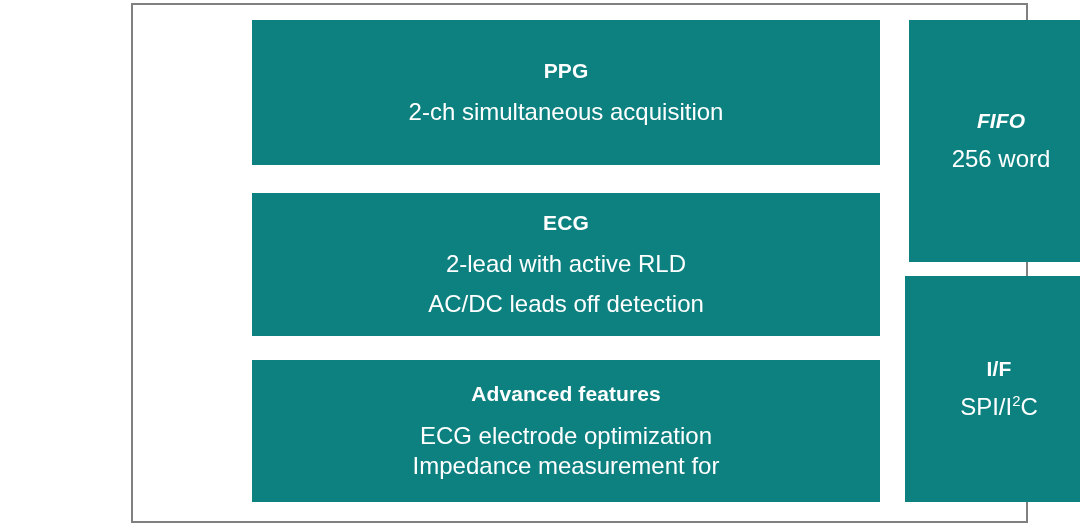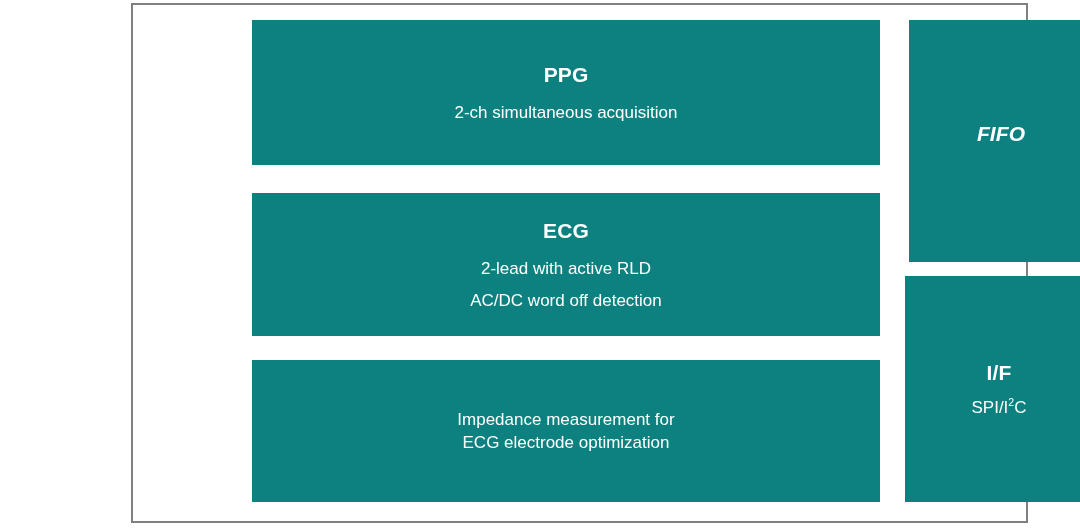--- a/index.html
+++ b/index.html
@@ -50,21 +50,21 @@
 
   .block .title {
     font-weight: bold;
     font-size: 21px;
     letter-spacing: 0.1px;
     margin: 0;
   }
 
   .block .line {
     font-weight: normal;
-    font-size: 17px;
+    font-size: 24px;
     margin: 0;
     white-space: nowrap;
   }
 
   
   #block-ppg {
     left: 119px;
     top: 15px;
     width: 628px;
     height: 145px;
@@ -122,30 +122,32 @@
   <div class="outer-frame">
 
     <div class="block" id="block-ppg">
       <div class="title">PPG</div>
       <div class="line">2-ch simultaneous acquisition</div>
     </div>
 
     <div class="block" id="block-ecg">
       <div class="title">ECG</div>
       <div class="line">2-lead with active RLD</div>
-      <div class="line">AC/DC word off detection</div>
+      <div class="line">AC/DC leads off detection</div>
     </div>
 
     <div class="block" id="block-advanced">
+      <div class="title">Advanced features</div>
+      <div class="line">ECG electrode optimization</div>
       <div class="line">Impedance measurement for</div>
-      <div class="line">ECG electrode optimization</div>
     </div>
 
     <div class="block" id="block-fifo">
       <div class="title">FIFO</div>
+      <div class="line">256 word</div>
     </div>
 
     <div class="block" id="block-if">
       <div class="title">I/F</div>
       <div class="line"><span>SPI/I</span><sup>2</sup><span>C</span></div>
     </div>
 
   </div>
 </div>
 

